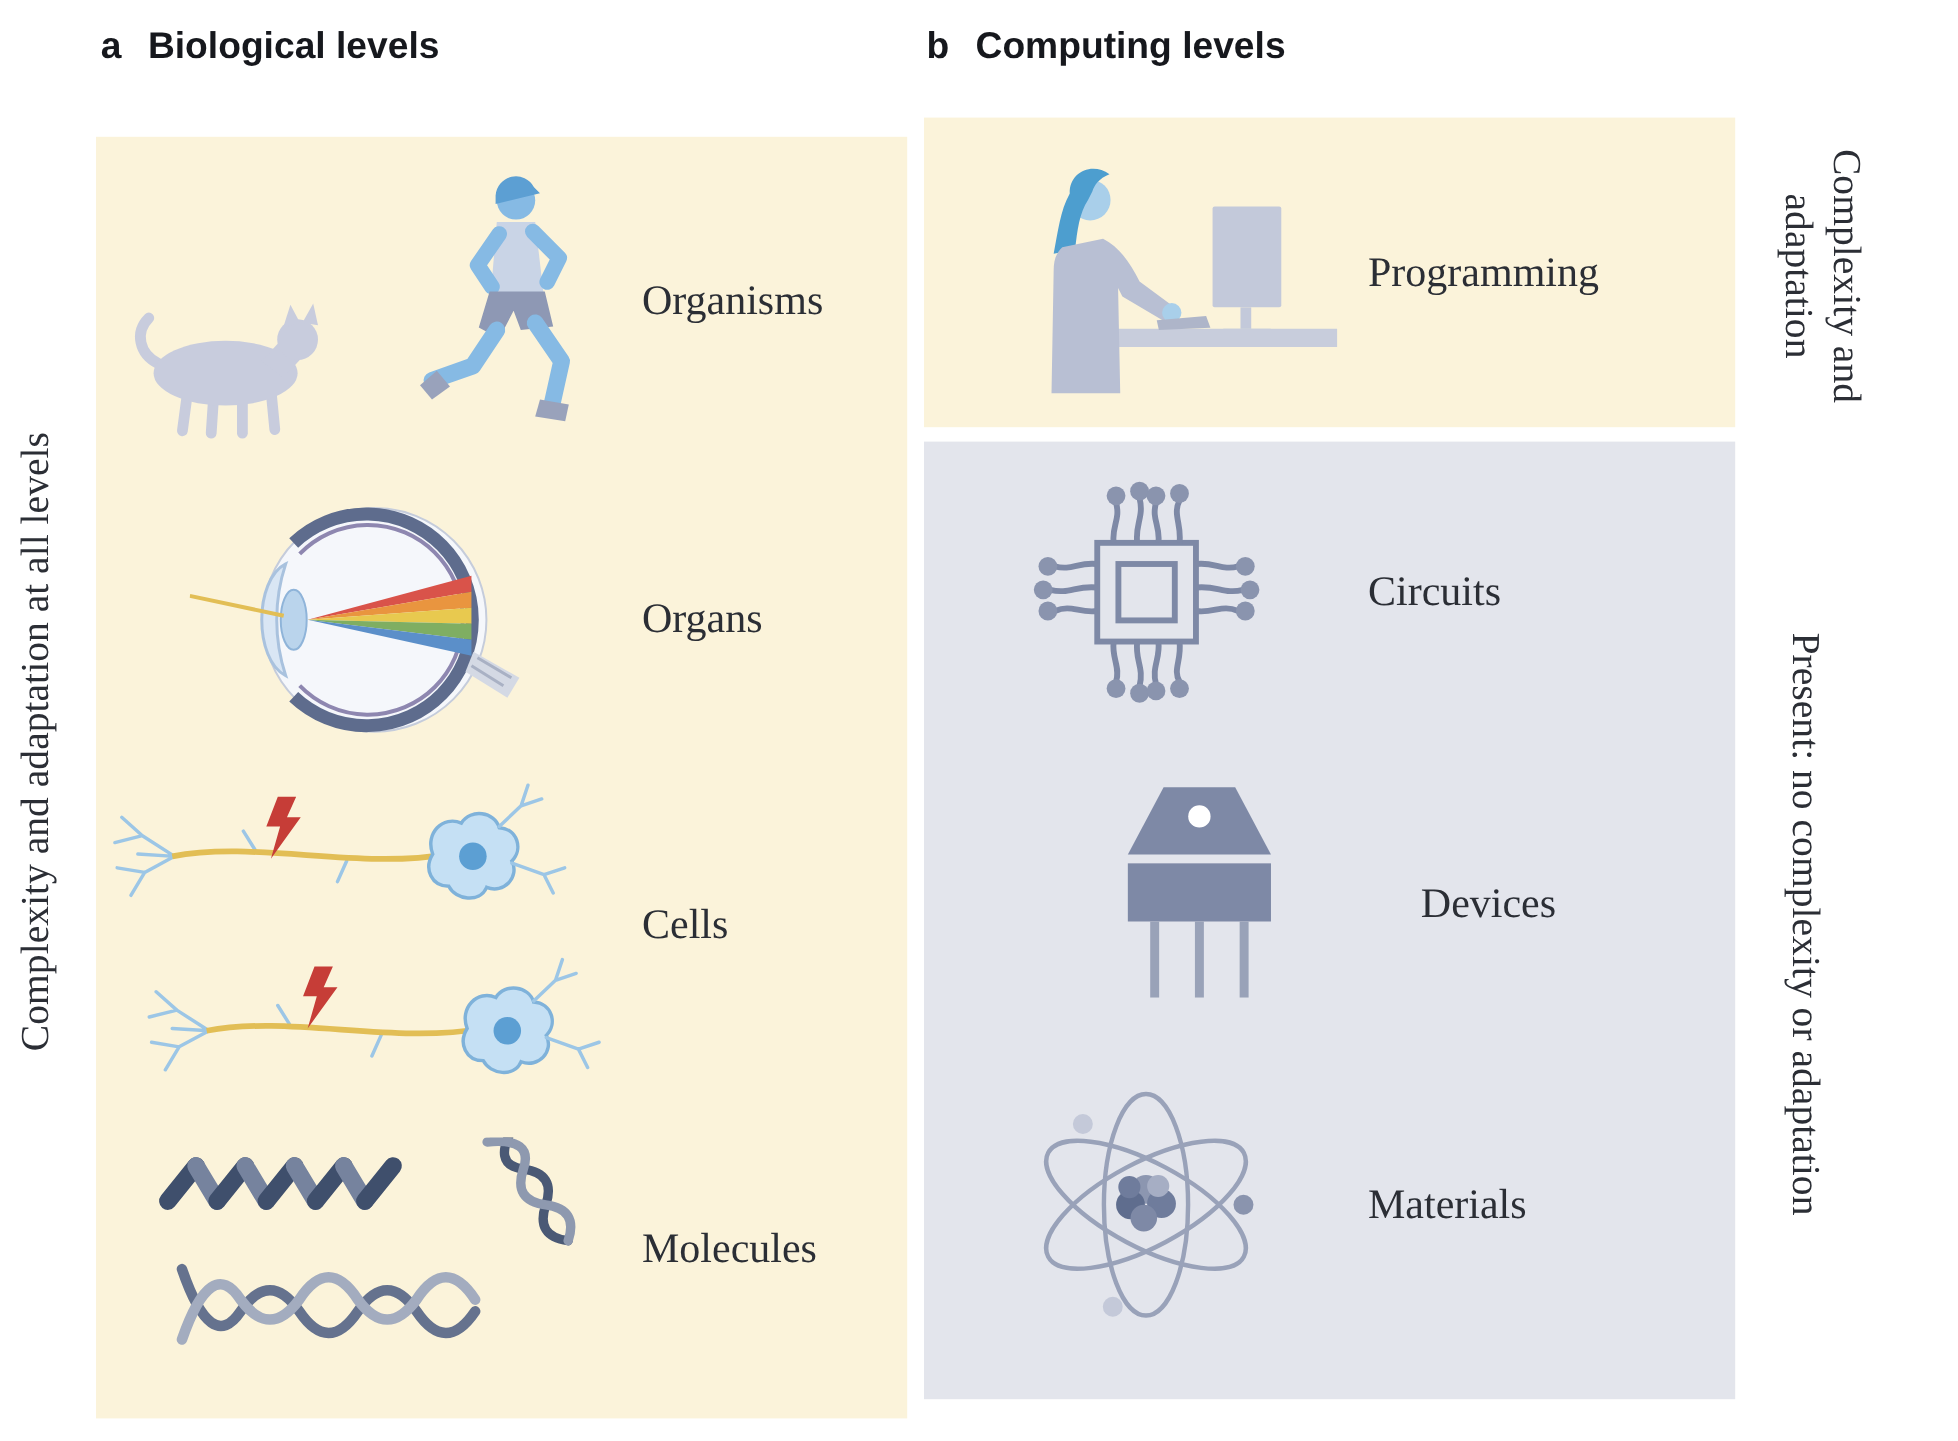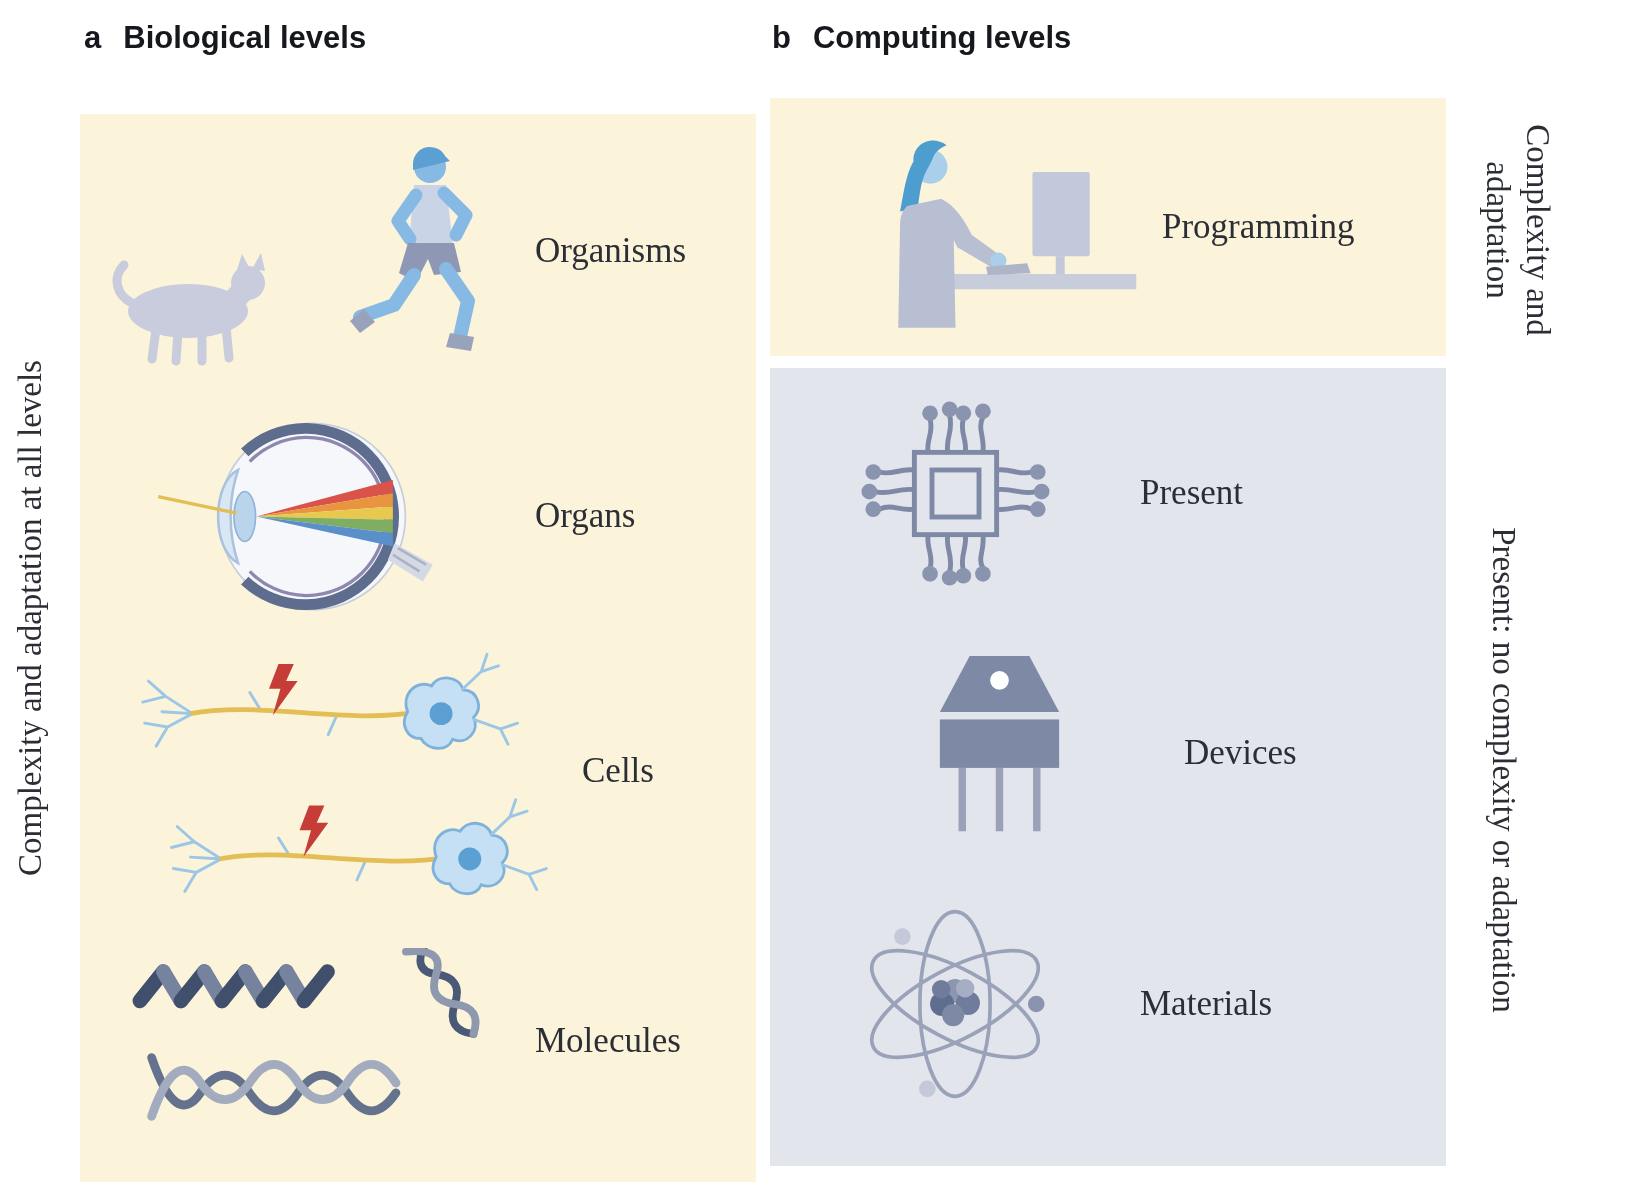--- a/index.html
+++ b/index.html
@@ -102,21 +102,21 @@
             <polygon points="118,140 282,144 282,160" fill="#7FAE62"></polygon>
             <polygon points="118,140 282,160 282,176" fill="#5B8FC9"></polygon>
           </g>
           <path d="M 284 172 L 330 198 L 318 218 L 276 192 Z" fill="#D4D9E4"></path>
           <path d="M 288 178 L 322 198 M 282 186 L 314 206" stroke="#A9B1C4" stroke-width="3" fill="none"></path>
         </svg>
       </div>
       <div class="row-label">Organs</div>
     </div>
 
-    <div class="row" style="top:507px;height:300px;padding-left:47px;">
+    <div class="row" style="top:507px;height:300px;">
       <div class="icon-cell">
         <svg width="440" height="306" viewBox="0 0 460 320">
           <defs>
             <g id="neuronUnit">
               <g stroke="#9CC6E6" stroke-width="3" fill="none" stroke-linecap="round">
                 <path d="M0 0 L-28 -18 M-28 -18 L-46 -34 M-28 -18 L-52 -12 M0 0 L-26 14 M-26 14 L-50 10 M-26 14 L-38 34 M0 0 L-32 -2"></path>
                 <path d="M70 -6 L60 -22 M150 4 L142 22"></path>
               </g>
               <path d="M-2 0 C 70 -14 160 12 238 -2" stroke="#E2BE55" stroke-width="5" fill="none"></path>
               <path d="M225 -2 C 218 -20 234 -36 250 -29 C 258 -42 279 -39 283 -25 C 299 -24 304 -6 294 4 C 301 18 287 33 272 27 C 266 41 245 38 239 26 C 224 26 217 11 225 -2 Z" fill="#C5E0F4" stroke="#7FB2DA" stroke-width="3"></path>
@@ -157,21 +157,21 @@
             <path d="M300 42 Q 318 78 336 56 Q 354 34 372 56 Q 390 78 408 56" stroke="#4A5975" stroke-width="8"></path>
             <path d="M300 70 Q 318 34 336 56 Q 354 78 372 56 Q 390 34 408 56" stroke="#8E99AF" stroke-width="8"></path>
           </g>
         </svg>
       </div>
       <div class="row-label">Molecules</div>
     </div>
   </div>
 
   <div class="panel panel-b-top">
-    <div class="row" style="top:0;height:258px;margin-left:22px;">
+    <div class="row" style="top:0;height:258px;">
       <div class="icon-cell">
         <svg width="340" height="215" viewBox="0 0 380 240">
           <rect x="252" y="58" width="64" height="94" rx="2" fill="#C3C9DA"></rect>
           <rect x="278" y="152" width="10" height="20" fill="#C3C9DA"></rect>
           <path d="M262 172 L 306 172 L 312 184 L 256 184 Z" fill="#C3C9DA"></path>
           <path d="M150 172 L 368 172 L 368 189 L 150 189 Z" fill="#C8CDDC"></path>
           <circle cx="138" cy="52" r="19" fill="#A9CFEA"></circle>
           <path d="M119 46 C 118 26 140 16 156 28 C 146 32 142 38 140 44 L 136 52 C 128 64 126 80 124 98 L 104 102 C 108 82 110 62 119 46 Z" fill="#4D9ECF"></path>
           <path d="M112 96 L 150 88 C 166 96 176 112 184 128 L 214 150 L 207 165 L 168 142 L 164 134 L 166 232 L 102 232 L 104 118 C 104 108 106 102 112 96 Z" fill="#B8BFD3"></path>
           <circle cx="214" cy="157" r="9" fill="#A9CFEA"></circle>
@@ -216,21 +216,21 @@
               <circle cx="148" cy="202" r="8"></circle>
             <circle cx="36" cy="98" r="8"></circle>
               <circle cx="32" cy="118" r="8"></circle>
               <circle cx="36" cy="136" r="8"></circle>
             <circle cx="204" cy="98" r="8"></circle>
               <circle cx="208" cy="118" r="8"></circle>
               <circle cx="204" cy="136" r="8"></circle>
           </g>
         </svg>
       </div>
-      <div class="row-label">Present</div>
+      <div class="row-label">Circuits</div>
     </div>
 
     <div class="row" style="top:270px;height:230px;padding-left:44px;">
       <div class="icon-cell">
         <svg width="205" height="224" viewBox="0 0 220 240">
           <path d="M78 16 L 142 16 L 174 76 L 46 76 Z" fill="#7E89A6"></path>
           <circle cx="110" cy="42" r="10" fill="#FFFFFF"></circle>
           <rect x="46" y="84" width="128" height="52" fill="#7E89A6"></rect>
           <rect x="66" y="136" width="8" height="68" fill="#99A2B8"></rect>
           <rect x="106" y="136" width="8" height="68" fill="#99A2B8"></rect>

